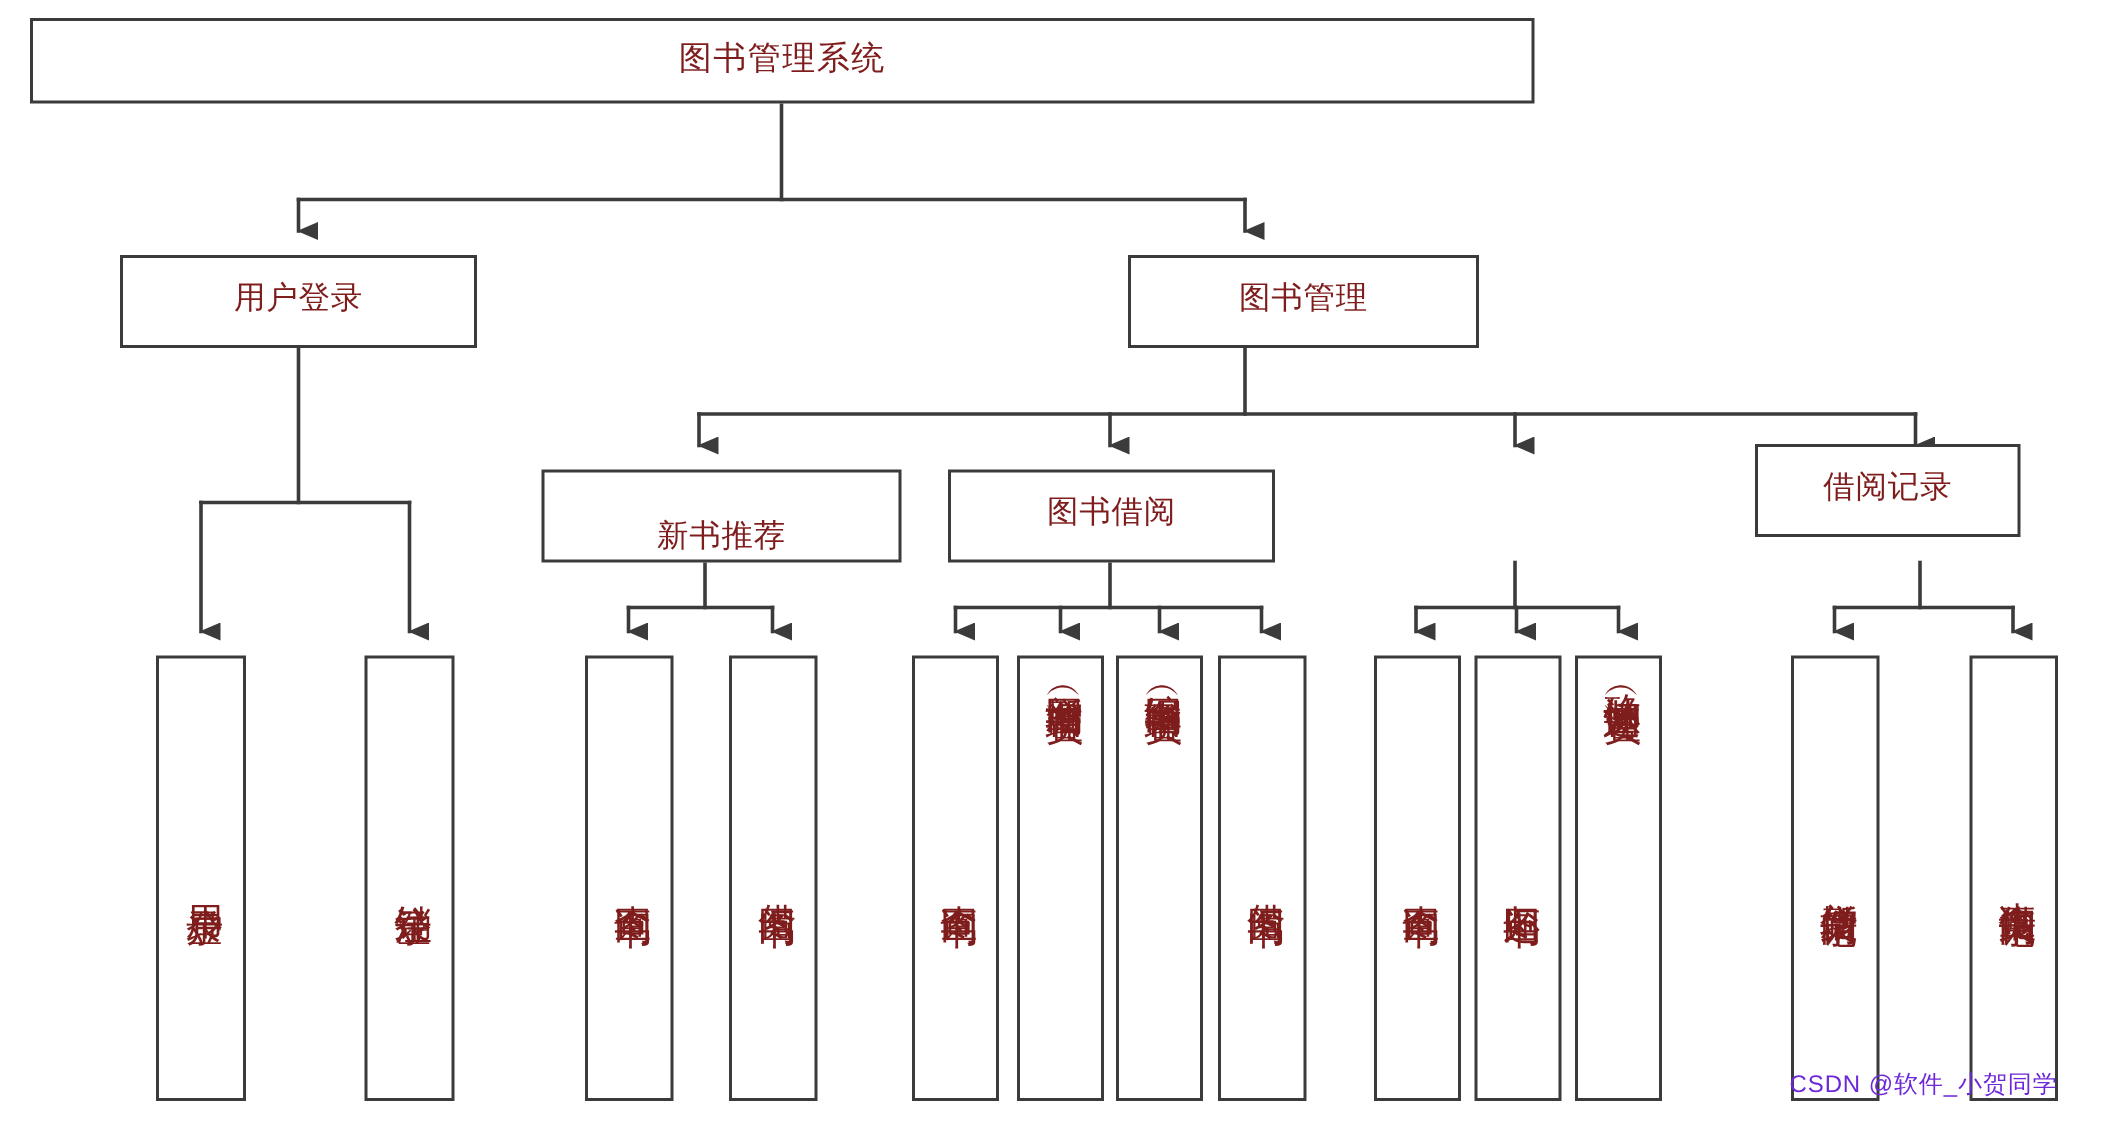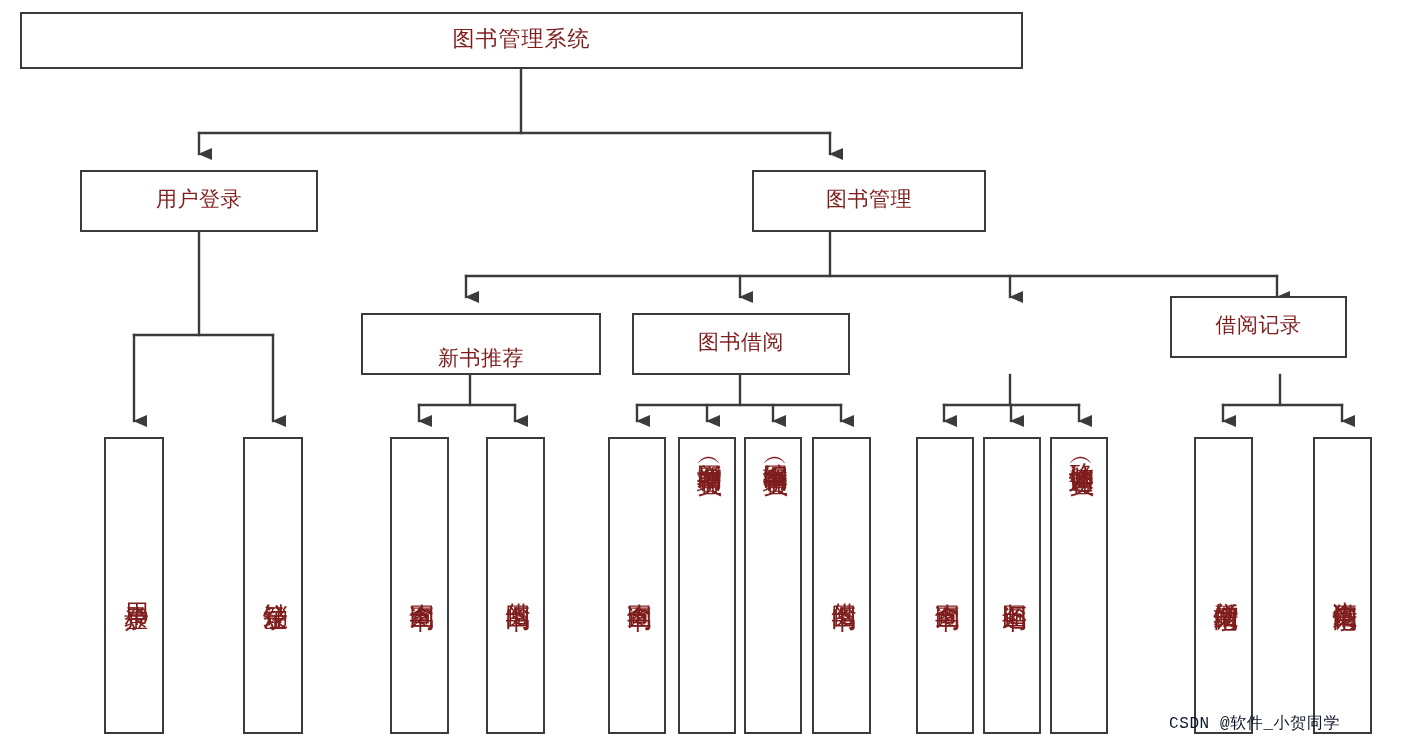--- a/index.html
+++ b/index.html
@@ -67,28 +67,28 @@
     letter-spacing: 1.5px;
     white-space: nowrap;
   }
   
   .node.vert.centered {
     align-items: center;
     padding-top: 0;
   }
   #watermark {
     position: absolute;
-    left: 1169px;
+    left: 1193px;
     top: 713px;
     font-size: 16px;
-    color: #0f172a;
+    color: #6d28d9;
     letter-spacing: 0.6px;
     white-space: nowrap;
     z-index: 5;
-    font-family: Liberation Mono, monospace;
+    font-family: Liberation Sans, sans-serif;
   }
 </style>
 </head>
 <body>
 
 <div id="canvas">
 
   <svg id="wires" viewBox="0 0 1405 747" xmlns="http://www.w3.org/2000/svg">
     <defs>
       <marker id="arrow" viewBox="0 0 12 14" refX="6" refY="13" markerWidth="12" markerHeight="14" orient="auto-start-reverse" markerUnits="userSpaceOnUse">

